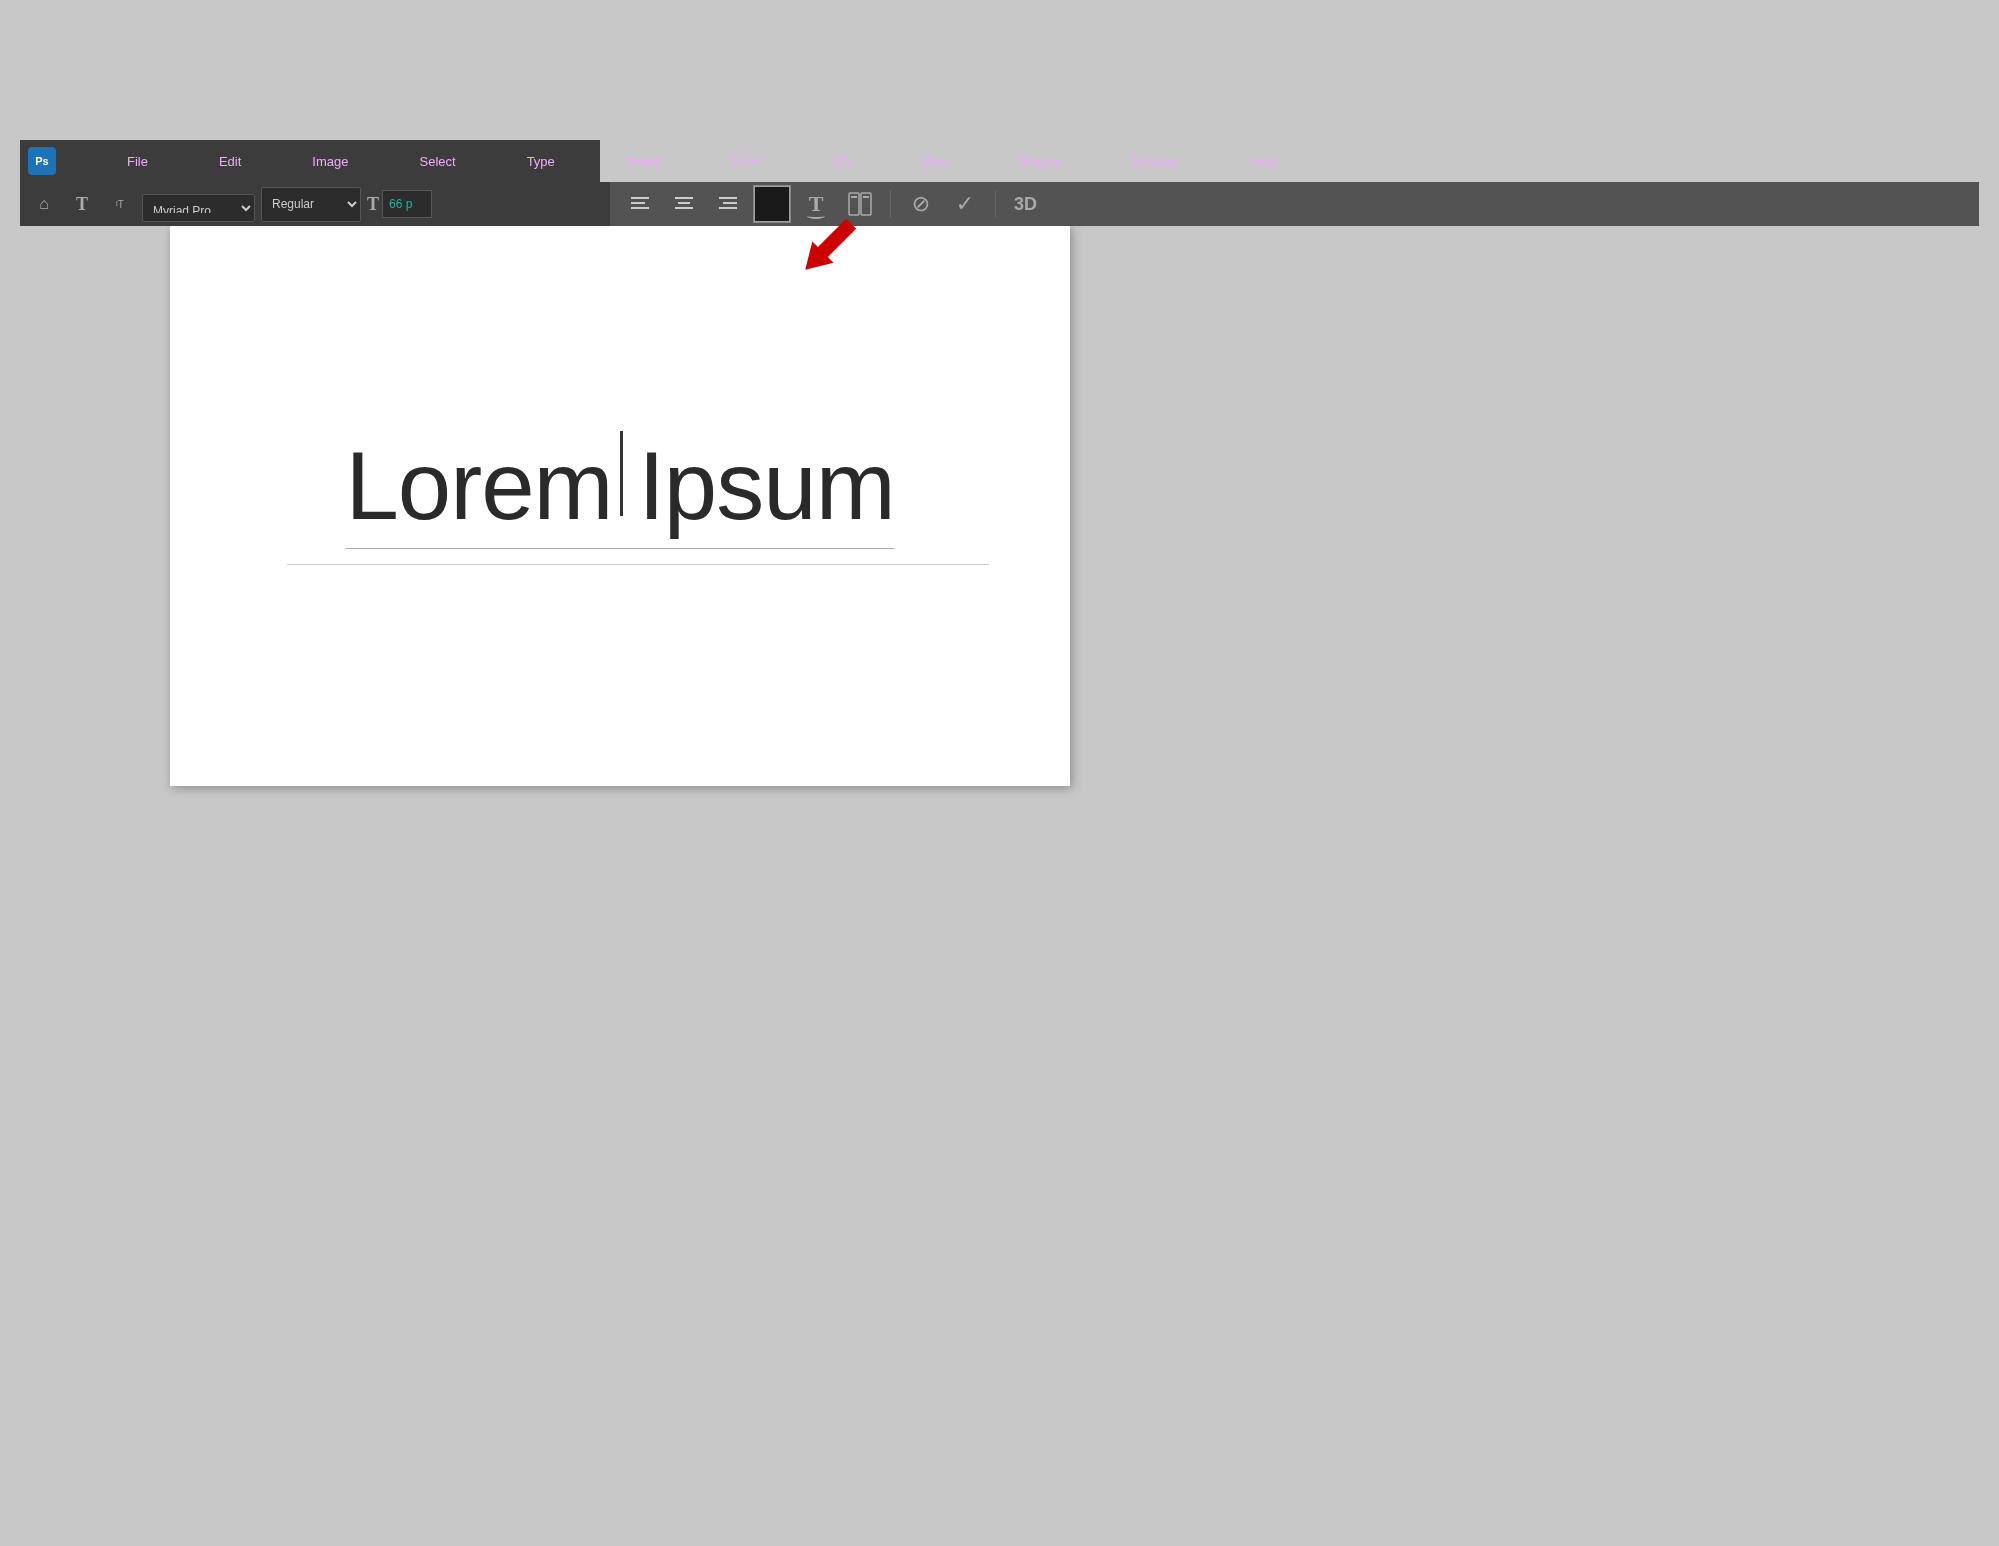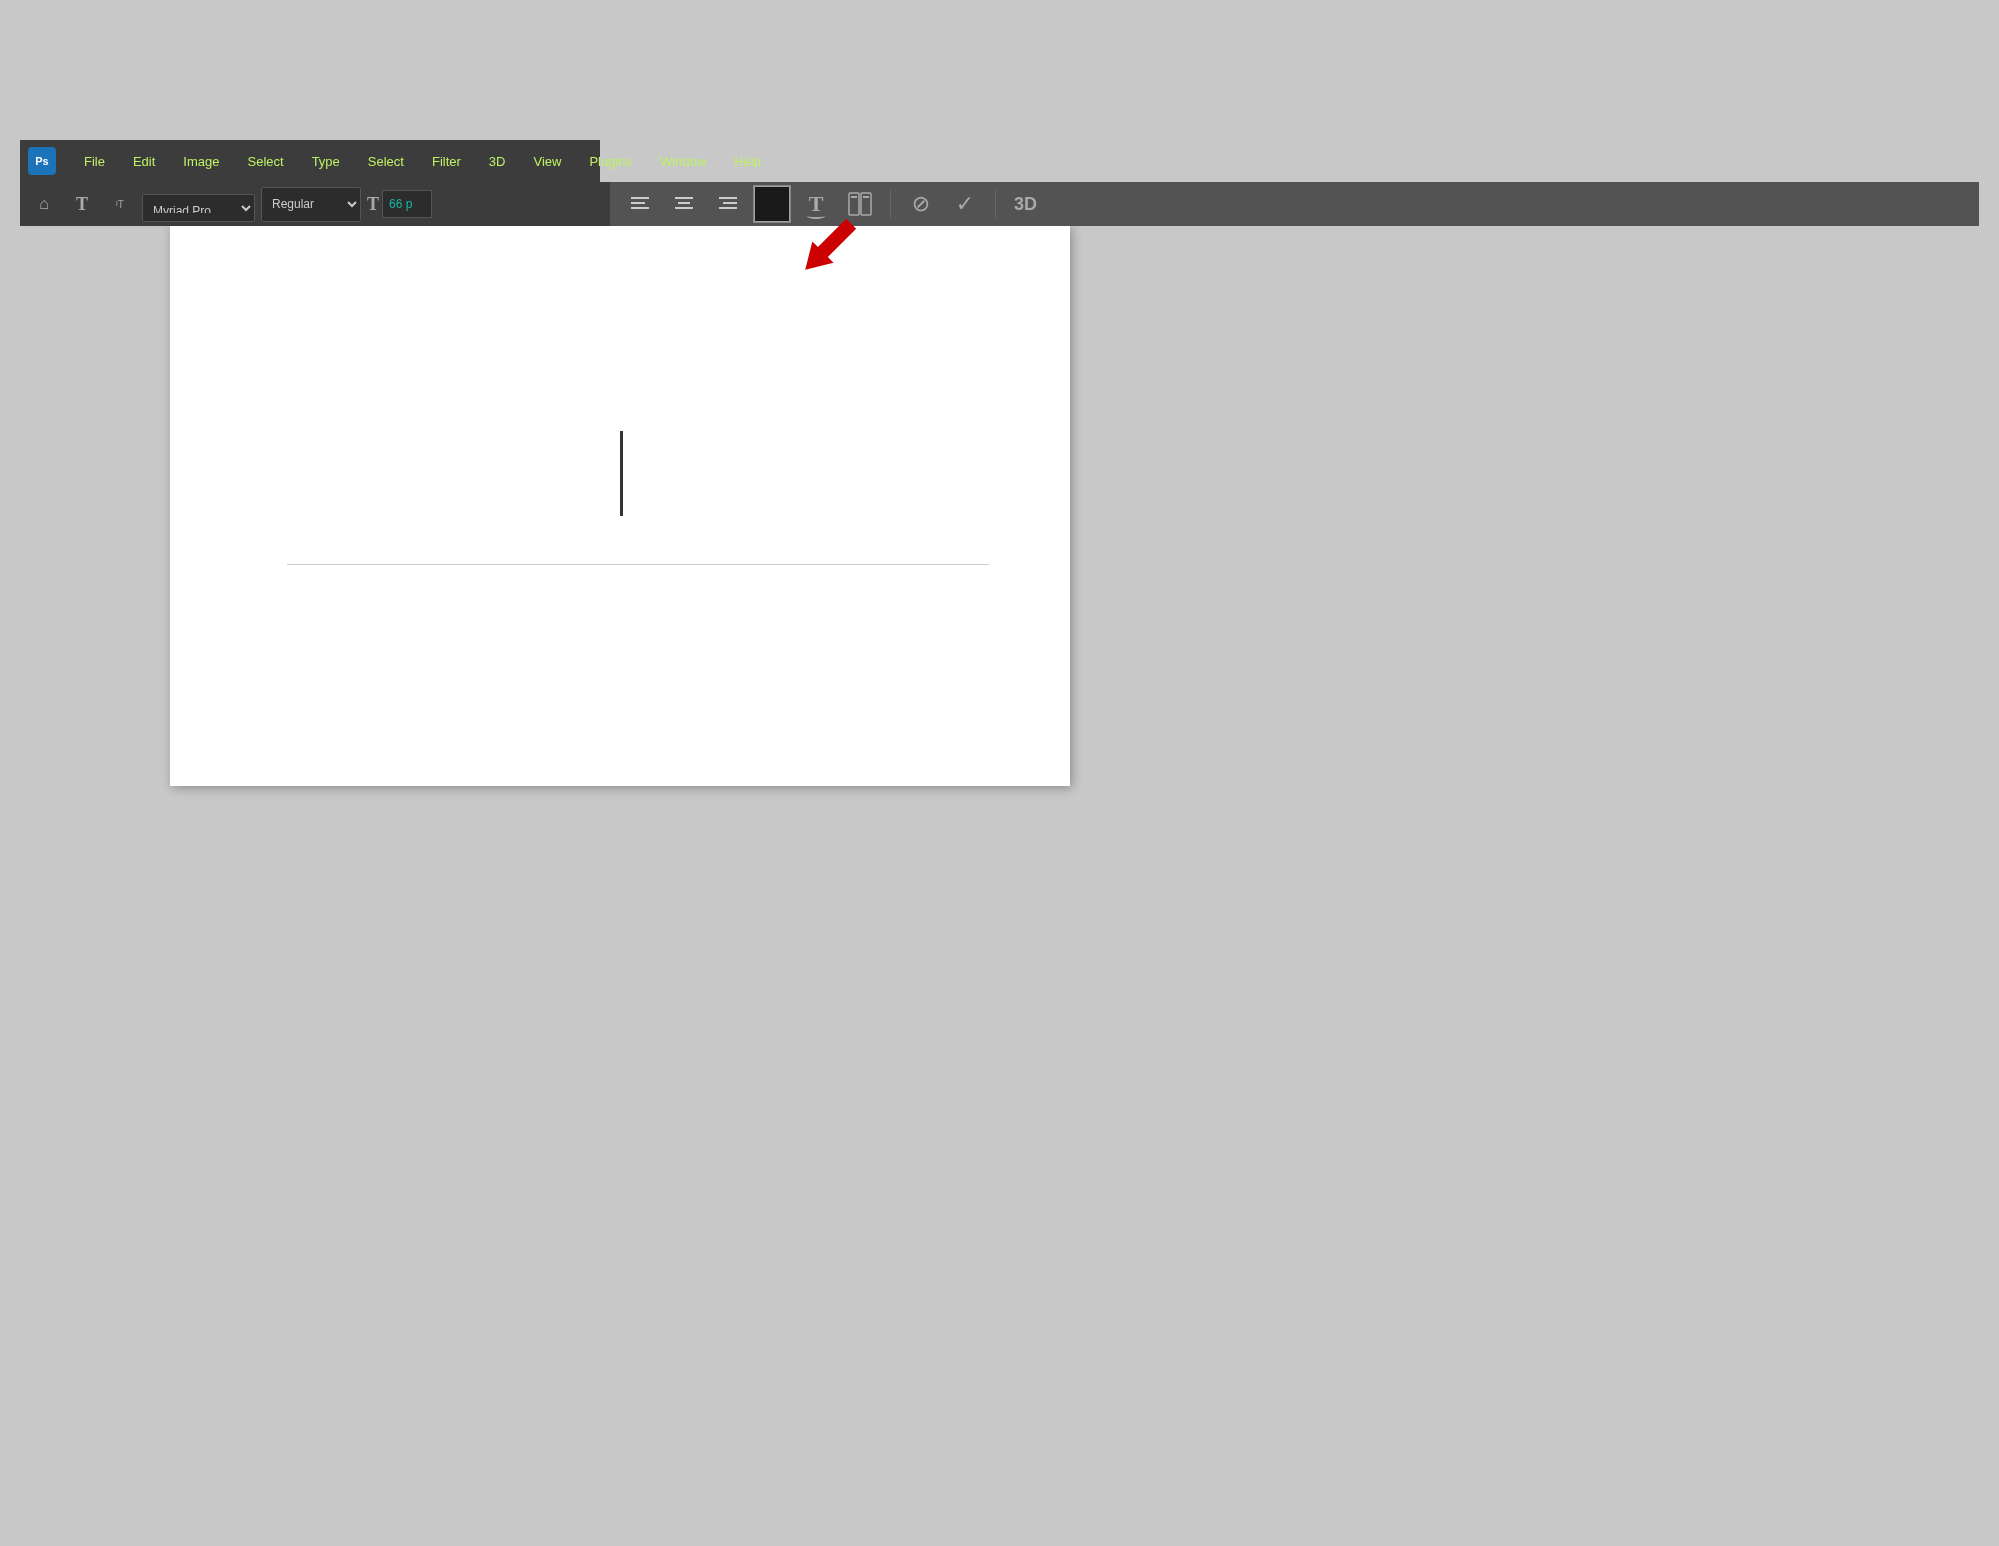--- a/index.html
+++ b/index.html
@@ -40,26 +40,27 @@
       flex-shrink: 0;
     }
 
     .ps-logo span {
       color: white;
       font-size: 11px;
       font-weight: bold;
     }
 
     .menu-item {
-      color: #bef264;
+      color: #f0abfc;
       font-size: 13px;
       padding: 4px 8px;
       cursor: pointer;
       border-radius: 2px;
       white-space: nowrap;
+      margin-left: 43px;
     }
 
     
     .options-bar-left {
       position: absolute;
       top: 182px;
       left: 20px;
       width: 590px;
       height: 44px;
       background-color: #3c3c3c;
@@ -365,20 +366,21 @@
   <div class="cancel-btn" style="font-size:22px; color:#aaa;">⊘</div>
 
   <div class="confirm-btn" style="font-size:22px; color:#aaa;">✓</div>
 
   <div class="divider-v"></div>
 
   <div class="three-d-btn">3D</div>
 </div>
 
 <div class="canvas-area">
+  <div class="canvas-text">Lorem Ipsum</div>
 
   <div style="position:absolute; top: calc(50% + 58px); left: 13%; right: 9%; height:1px; background:#ccc;"></div>
 
   <div style="position:absolute; top: calc(50% - 75px); left: 50%; width:3px; height:85px; background:#333;"></div>
 </div>
 
 <div style="
   position: absolute;
   top: 200px;
   left: 790px;

